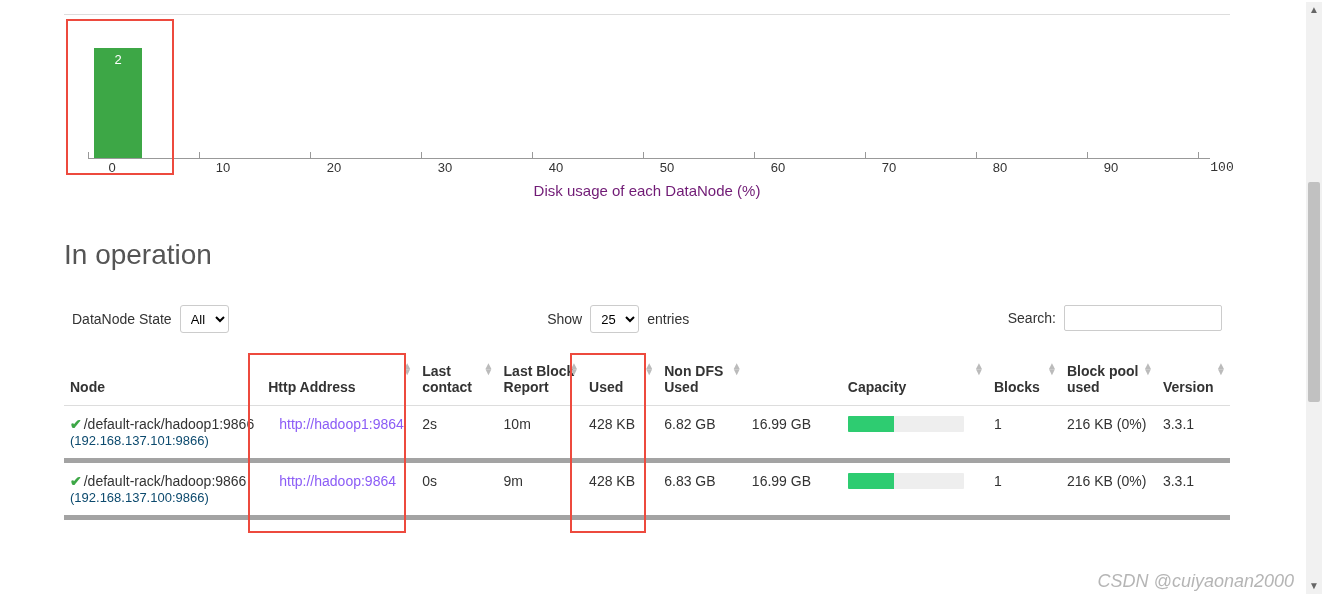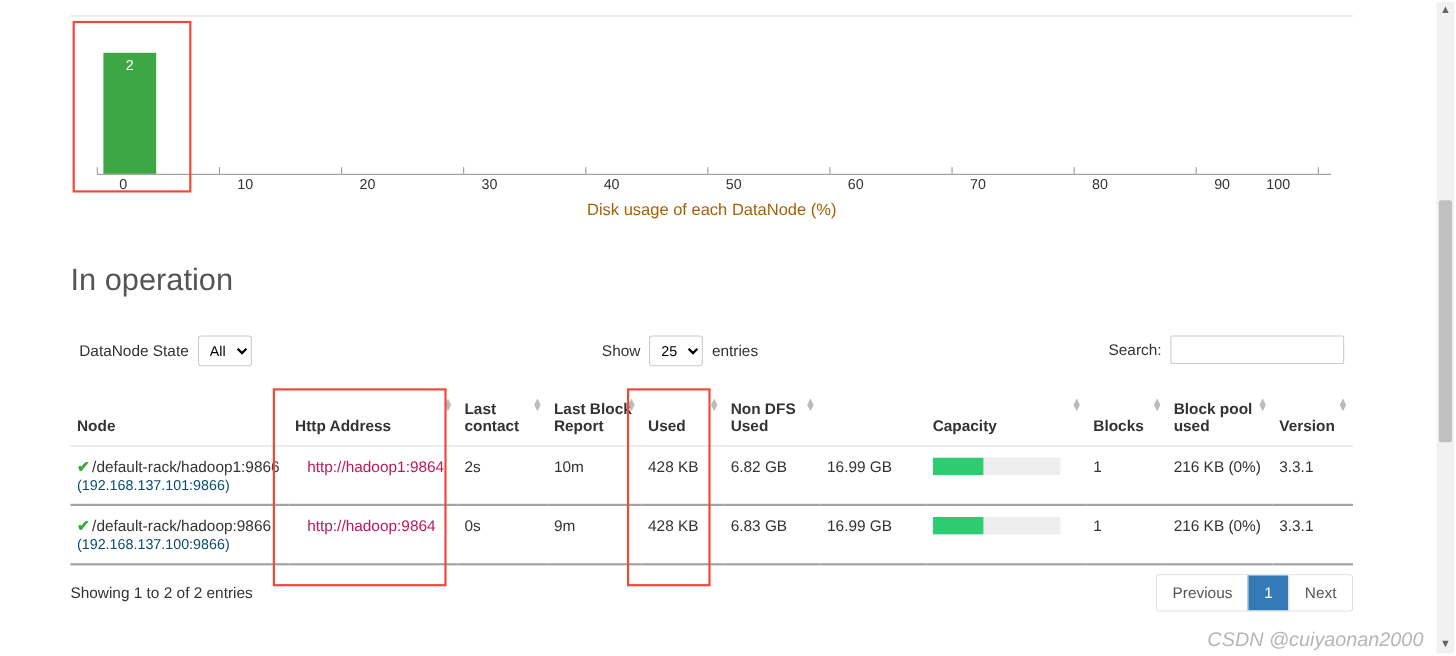--- a/index.html
+++ b/index.html
@@ -64,21 +64,21 @@
     height: 6px;
     background: #999;
     bottom: 0;
   }
   .chart-xlabel {
     position: absolute;
     left: 0; right: 0;
     bottom: -20px;
     text-align: center;
     font-size: 15px;
-    color: #a16207;
+    color: #701a75;
   }
   .red-box {
     position: absolute;
     border: 2px solid #ed4a3e;
     pointer-events: none;
     z-index: 5;
   }
   .section-title {
     font-size: 28px;
     font-weight: 300;
@@ -128,25 +128,25 @@
     position: absolute;
     right: 4px;
     top: 8px;
     width: 10px;
     color: #bbb;
     font-size: 10px;
     line-height: 6px;
   }
   table.datanodes td {
     padding: 10px 6px;
-    border-bottom: 2px solid #a3a3a3;
+    border-bottom: 5px solid #a3a3a3;
     vertical-align: top;
     color: #333;
   }
-  .node-link { color: #be185d; text-decoration: none; padding-left: 11px; }
+  .node-link { color: #8b5cf6; text-decoration: none; padding-left: 11px; }
   .check-icon { color: #3da746; font-weight: bold; margin-right: 2px; }
   .cap-bar {
     width: 116px;
     height: 16px;
     background: #eee;
     border-radius: 1px;
     position: relative;
     overflow: hidden;
   }
   .cap-bar-fill {
@@ -220,21 +220,21 @@
           <div class="xtick" style="left: 0px;">0</div>
           <div class="xtick" style="left: 111px;">10</div>
           <div class="xtick" style="left: 222px;">20</div>
           <div class="xtick" style="left: 333px; text-align: right;">30</div>
           <div class="xtick" style="left: 444px;">40</div>
           <div class="xtick" style="left: 555px;">50</div>
           <div class="xtick" style="left: 666px;">60</div>
           <div class="xtick" style="left: 777px;">70</div>
           <div class="xtick" style="left: 888px;">80</div>
           <div class="xtick" style="left: 999px;">90</div>
-          <div class="xtick" style="left: 1050px;">100</div>
+          <div class="xtick" style="left: 1110px; font-family: Liberation Mono, monospace;">100</div>
         </div>
     <div class="bar" style="left: 6px; width: 48px; height: 110px;">2</div>
         <div class="xtick-mark" style="left: 0px;"></div>
         <div class="xtick-mark" style="left: 111px;"></div>
         <div class="xtick-mark" style="left: 222px;"></div>
         <div class="xtick-mark" style="left: 333px;"></div>
         <div class="xtick-mark" style="left: 444px;"></div>
         <div class="xtick-mark" style="left: 555px;"></div>
         <div class="xtick-mark" style="left: 666px;"></div>
         <div class="xtick-mark" style="left: 777px;"></div>
@@ -321,28 +321,20 @@
             <td>216 KB (0%)</td>
             <td>3.3.1</td>
           </tr>
         </tbody>
     </table>
 
     <div class="red-box" style="left:184px; top:-2px; width:158px; height:180px;"></div>
     <div class="red-box" style="left:506px; top:-2px; width:76px; height:180px;"></div>
   </div>
 
-  <div class="table-footer">
-    <div>Showing 1 to 2 of 2 entries</div>
-    <div class="pager">
-      <div class="pbtn">Previous</div>
-      <div class="pbtn active">1</div>
-      <div class="pbtn">Next</div>
-    </div>
-  </div>
 </div>
 
 <div class="scrollbar-v">
   <div class="arrow" style="top:0;">▲</div>
   <div class="thumb" style="top:180px; height:220px;"></div>
   <div class="arrow" style="bottom:0;">▼</div>
 </div>
 
 <div class="watermark">CSDN @cuiyaonan2000</div>
 

